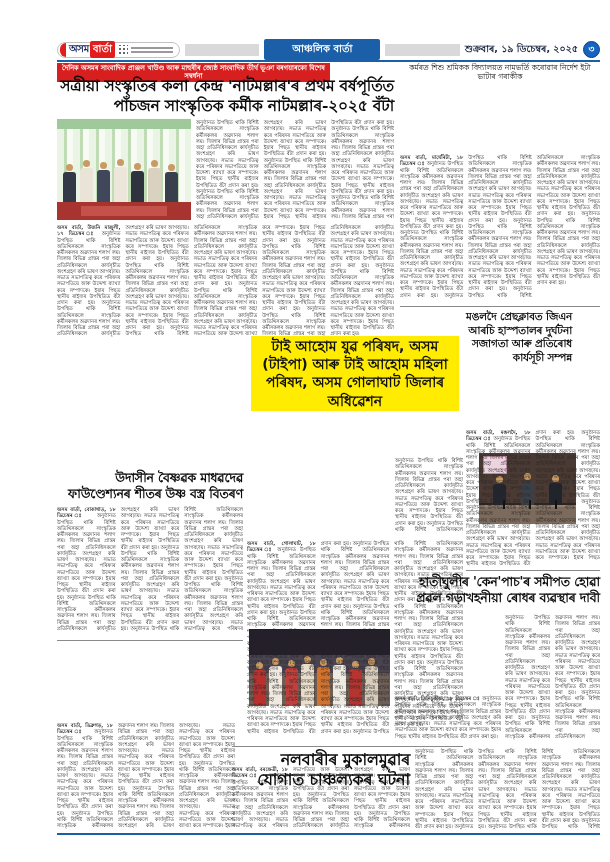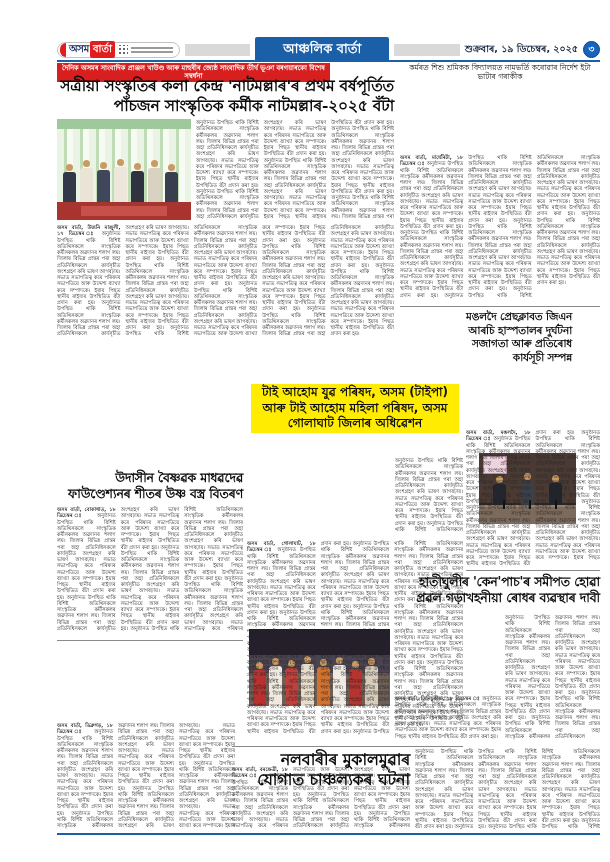--- a/index.html
+++ b/index.html
@@ -12,32 +12,32 @@
          padding:1px 6px 1px 2px;height:16px;box-sizing:border-box;}
   .brand .cap{width:6px;height:14px;background:#e11d1d;border-radius:7px 0 0 7px;margin-right:3px;}
   .brand .nm1{font-weight:bold;font-size:10px;color:#15255c;letter-spacing:-.3px;}
   .brand .nm2{font-weight:bold;font-size:10px;color:#fff;background:#e11d1d;padding:0 3px;margin-left:1px;border-radius:2px;}
   .brand .qr{width:9px;height:9px;margin-left:4px;background:
       repeating-linear-gradient(0deg,#666 0 2px,#fff 2px 4px),
       repeating-linear-gradient(90deg,#666 0 2px,#fff 2px 4px);background-blend-mode:lighten;}
   .brand .lines{display:flex;flex-direction:column;gap:2px;margin-left:3px;}
   .brand .lines i{display:block;width:42px;height:2px;background:#9a9a9a;}
   .spacer{flex:1;height:12px;background:#d9d9d9;margin:0 5px;}
-  .sectab{background:#1a5fa8;color:#fff;font-weight:bold;font-size:13px;padding:2px 28px;border-radius:2px;white-space:nowrap;}
+  .sectab{background:#1a5fa8;color:#fff;font-weight:bold;font-size:10px;padding:2px 28px;border-radius:2px;white-space:nowrap;}
   .dateline-top{font-size:9.5px;font-weight:bold;color:#16243f;white-space:nowrap;margin-right:5px;}
   .pgnum{width:15px;height:15px;border-radius:50%;background:#1565c0;border:1.5px solid #0d3e86;color:#fff;
          font-size:9px;font-weight:bold;display:flex;align-items:center;justify-content:center;}
   .toprule{left:57px;top:60px;width:543px;height:2px;background:#1a5fa8;}
   .botrule{left:57px;top:833px;width:543px;height:2px;background:#1a5fa8;}
   
   .kicker-red{background:#d81f1f;color:#fff;font-weight:bold;font-size:6.6px;text-align:center;
               padding:2px 3px;line-height:1.15;}
   .kicker-plain{color:#101010;font-weight:normal;font-size:7.6px;text-align:center;line-height:1.25;}
-  .kicker-yellow{background:#ffec00;color:#101010;font-weight:bold;font-size:12px;text-align:center;
-                 line-height:1.3;padding:1px 2px;margin-top:48px;}
+  .kicker-yellow{background:#ffec00;color:#101010;font-weight:bold;font-size:14px;text-align:center;
+                 line-height:1.3;padding:1px 2px;}
   .hl{font-family:"DejaVu Serif","Liberation Serif",serif;font-weight:bold;color:#0c0c0c;
       text-align:right;letter-spacing:-.2px;}
   .hl-blue{color:#1e63b0;}
   .bodycols{font-size:5px;line-height:1.25;text-align:justify;overflow:hidden;column-gap:5px;
             color:#262626;word-break:break-word;}
   .dl{font-weight:bold;}
   .hline{background:#8a8a8a;height:1px;}
   
   .photo{overflow:hidden;position:relative;background:#888;}
   .fig{position:absolute;bottom:0;display:flex;flex-direction:column;align-items:center;}

